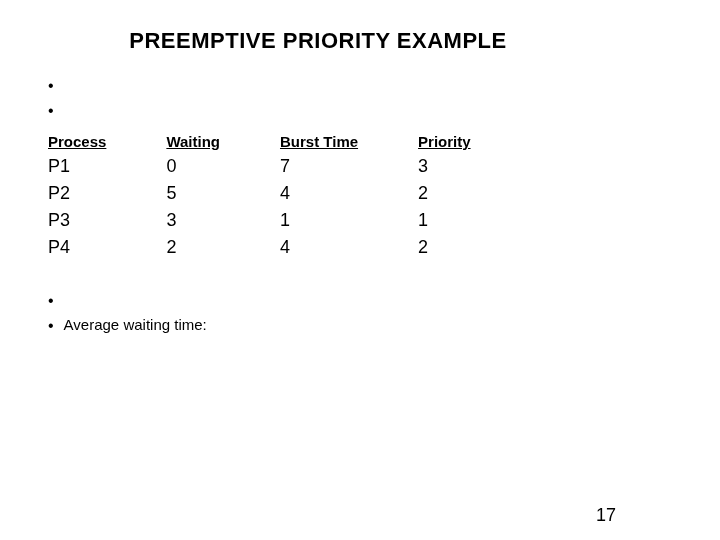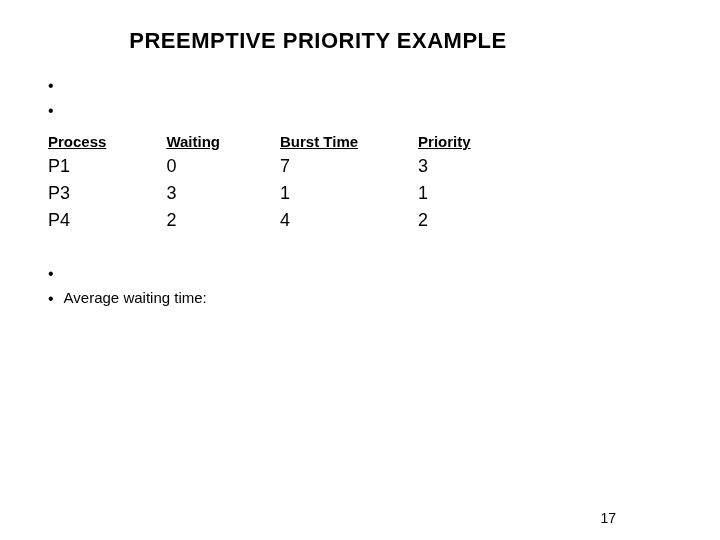--- a/index.html
+++ b/index.html
@@ -74,21 +74,21 @@
     .bottom-bullets {
       margin-top: 30px;
     }
     .waiting-underline {
       text-decoration: underline;
     }
     .page-number {
       position: absolute;
       bottom: 14px;
       right: 20px;
-      font-size: 14px;
+      font-size: 18px;
       color: #000;
       text-align: center;
     }
   </style>
 </head>
 <body>
 
 <div class="page">
 
   <div class="title">PREEMPTIVE PRIORITY EXAMPLE</div>
@@ -113,20 +113,26 @@
         </tr>
       </thead>
       <tbody id="table-body">
       <tr>
             <td>P1</td>
             <td>0</td>
             <td>7</td>
             <td>3</td>
           </tr>
           <tr>
+            <td>P2</td>
+            <td>5</td>
+            <td>4</td>
+            <td>2</td>
+          </tr>
+          <tr>
             <td>P3</td>
             <td>3</td>
             <td>1</td>
             <td>1</td>
           </tr>
           <tr>
             <td>P4</td>
             <td>2</td>
             <td>4</td>
             <td>2</td>

